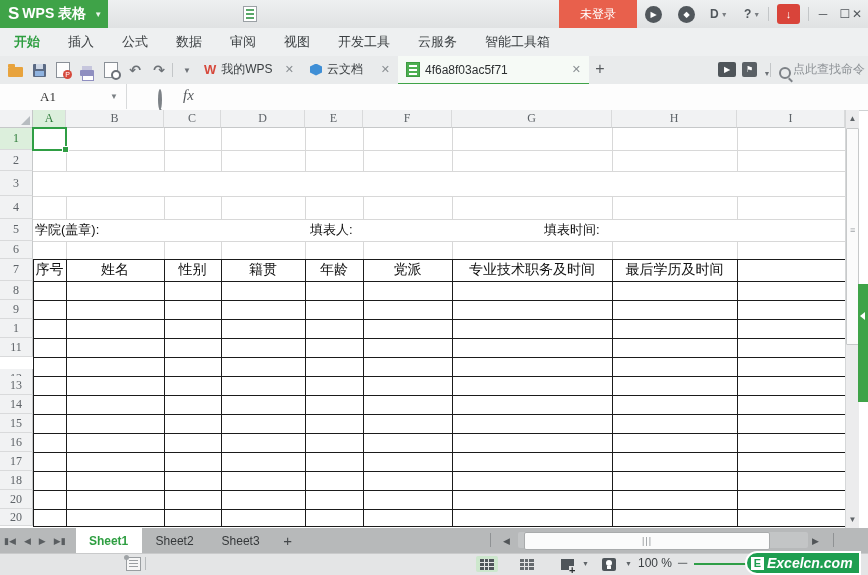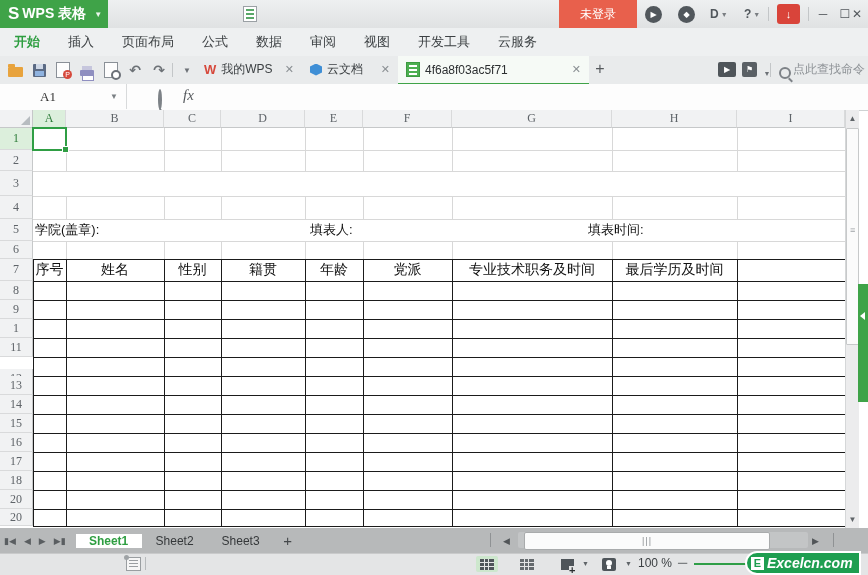--- a/index.html
+++ b/index.html
@@ -157,27 +157,27 @@
     <div id="dl-btn" class="abs">↓</div>
     <div class="tb-sep abs" style="left:808px;"></div>
     <div class="win-btn abs" style="left:812px;">─</div>
     <div class="win-btn abs" style="left:834px;">☐</div>
     <div class="win-btn abs" style="left:846px;">✕</div>
   </div>
 
   <div id="menubar" class="abs">
       <div class="menu-item active">开始</div>
       <div class="menu-item">插入</div>
-      <div class="menu-item">页面布局</div>
       <div class="menu-item">公式</div>
       <div class="menu-item">数据</div>
       <div class="menu-item">审阅</div>
       <div class="menu-item">视图</div>
       <div class="menu-item">开发工具</div>
       <div class="menu-item">云服务</div>
+      <div class="menu-item">智能工具箱</div>
     </div>
 
   <div id="toolbar" class="abs">
     <div class="qicon abs" style="left:6px;">
         <span class="ic-folder"></span>
       </div>
     <div class="qicon abs" style="left:30px;">
         <span class="ic-floppy"></span>
       </div>
     <div class="qicon abs" style="left:54px;">
@@ -324,21 +324,21 @@
       <div class="bvline abs" style="left: 66px; top: 149px; height: 267px;"></div>
       <div class="bvline abs" style="left: 164px; top: 149px; height: 267px;"></div>
       <div class="bvline abs" style="left: 221px; top: 149px; height: 267px;"></div>
       <div class="bvline abs" style="left: 305px; top: 149px; height: 267px;"></div>
       <div class="bvline abs" style="left: 363px; top: 149px; height: 267px;"></div>
       <div class="bvline abs" style="left: 452px; top: 149px; height: 267px;"></div>
       <div class="bvline abs" style="left: 612px; top: 149px; height: 267px;"></div>
       <div class="bvline abs" style="left: 737px; top: 149px; height: 267px;"></div>
       <div class="cellText abs" style="left: 35px; top: 109px; height: 22px;">学院(盖章):</div>
       <div class="cellText abs" style="left: 310px; top: 109px; height: 22px;">填表人:</div>
-      <div class="cellText abs" style="left: 588px; top: 109px; height: 22px;">填表时间:</div>
+      <div class="cellText abs" style="left: 544px; top: 109px; height: 22px;">填表时间:</div>
       <div class="thead-cell abs" style="left: 34px; top: 150px; width: 31px; height: 20px;">序号</div>
       <div class="thead-cell abs" style="left: 67px; top: 150px; width: 96px; height: 20px;">姓名</div>
       <div class="thead-cell abs" style="left: 165px; top: 150px; width: 55px; height: 20px;">性别</div>
       <div class="thead-cell abs" style="left: 222px; top: 150px; width: 82px; height: 20px;">籍贯</div>
       <div class="thead-cell abs" style="left: 306px; top: 150px; width: 56px; height: 20px;">年龄</div>
       <div class="thead-cell abs" style="left: 364px; top: 150px; width: 87px; height: 20px;">党派</div>
       <div class="thead-cell abs" style="left: 453px; top: 150px; width: 158px; height: 20px;">专业技术职务及时间</div>
       <div class="thead-cell abs" style="left: 613px; top: 150px; width: 123px; height: 20px;">最后学历及时间</div>
       <div class="abs" style="left: 34px; top: 172px; width: 31px; height: 17px;"></div>
       <div class="abs" style="left: 67px; top: 172px; width: 96px; height: 17px;"></div>
@@ -470,21 +470,21 @@
     </div>
   <div id="green-strip" class="abs">
       <span class="tri"></span>
     </div>
 
   <div id="sheetbar" class="abs">
     <div class="nav">▮◀</div>
     <div class="nav">◀</div>
     <div class="nav">▶</div>
     <div class="nav" style="margin-right:6px;">▶▮</div>
-    <div id="sheet-tabs-host" style="display:flex;align-items:center;">
+    <div id="sheet-tabs-host" style="display:flex;">
         <div class="stab active">Sheet1</div>
         <div class="stab">Sheet2</div>
         <div class="stab">Sheet3</div>
       </div>
     <div id="stab-add">+</div>
   </div>
   <div id="hsep1"></div>
   <div id="hl-arrow">◀</div>
   <div id="htrack"></div>
   <div id="hthumb">|||</div>

